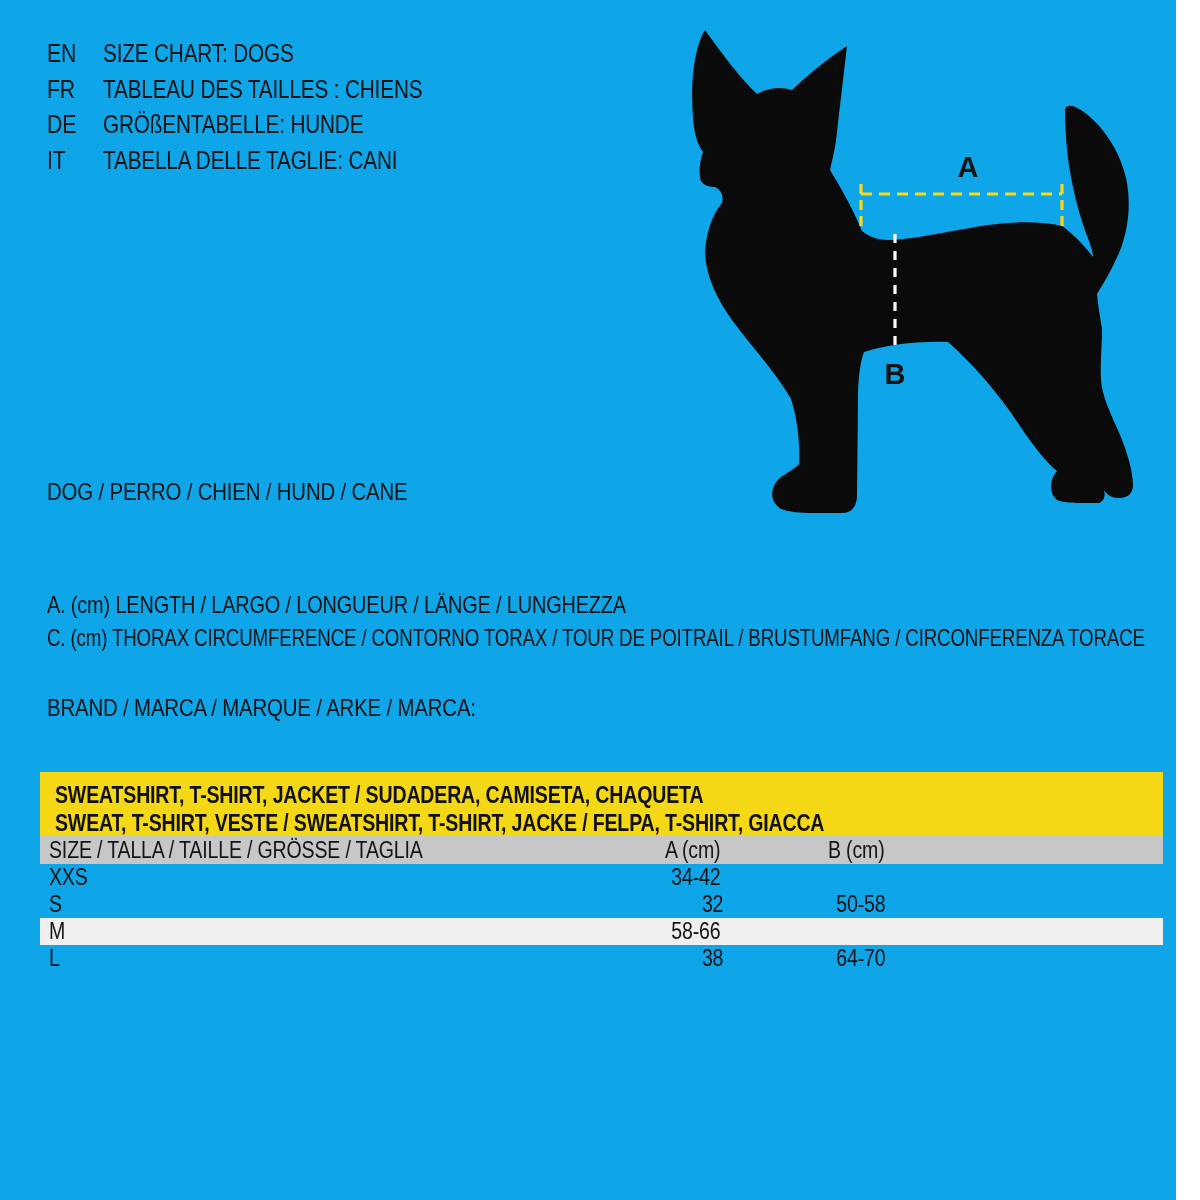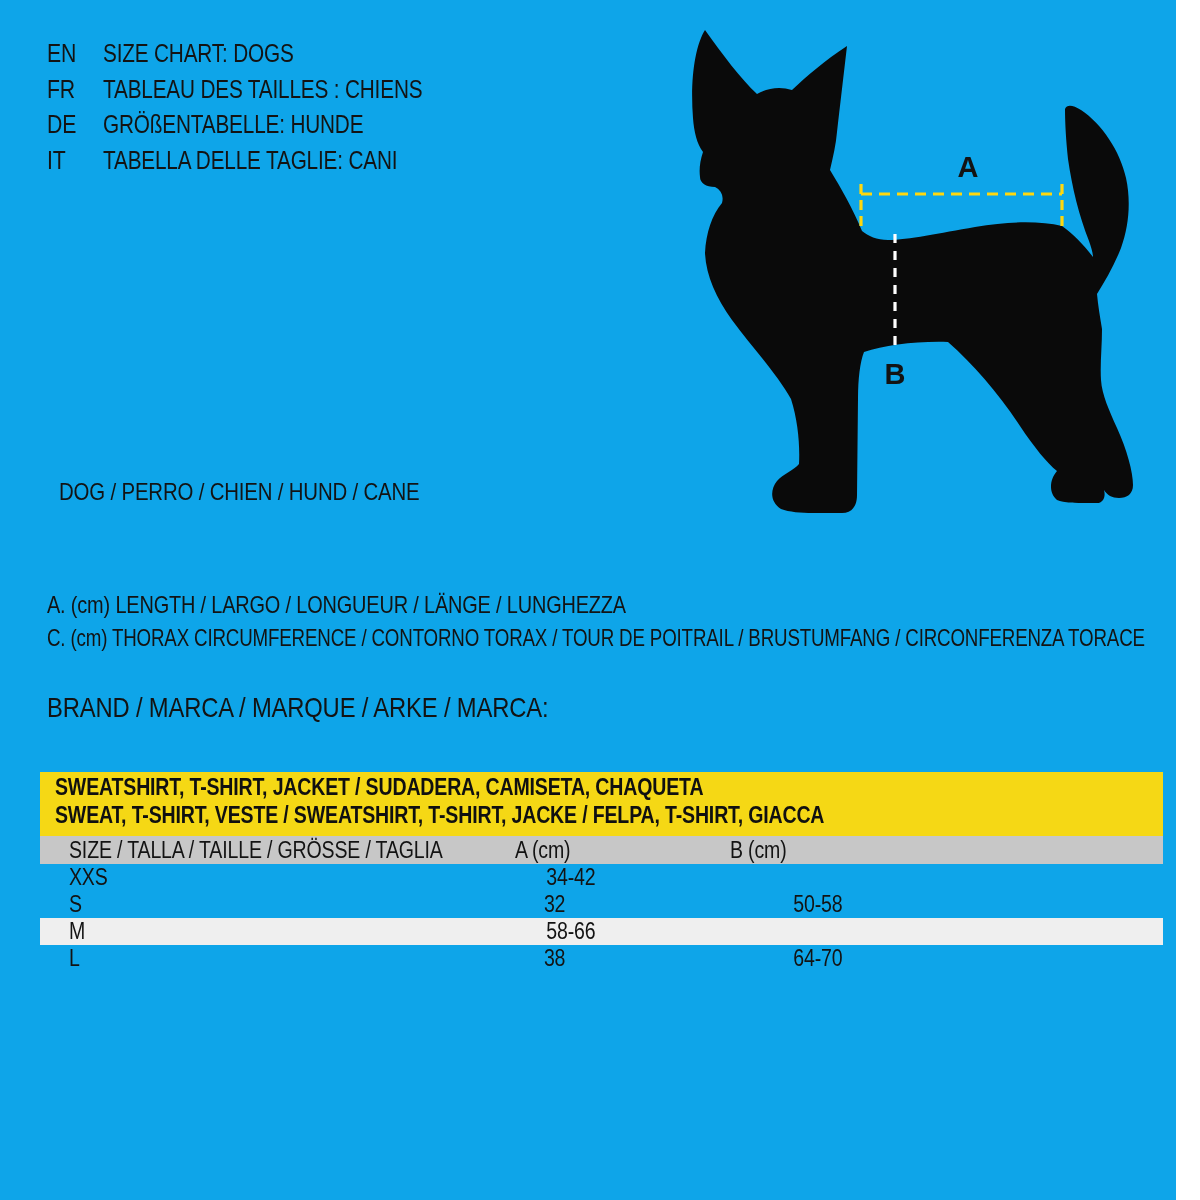--- a/index.html
+++ b/index.html
@@ -15,42 +15,42 @@
   .cL83{display:inline-block;transform:scaleX(.83);transform-origin:0 50%;white-space:nowrap;}
   .cC{display:inline-block;transform:scaleX(.85);transform-origin:50% 50%;white-space:nowrap;}
 
   
   .lang{left:47px;top:36px;font-size:25px;}
   .lang .row{display:grid;grid-template-columns:56px auto;height:35.5px;line-height:35.5px;}
 
   
   .measure-label{font-size:29px;font-weight:bold;width:44px;text-align:center;letter-spacing:0;}
 
-  .caption{left:47px;top:478px;font-size:24px;line-height:28px;margin-left:12px;}
+  .caption{left:47px;top:478px;font-size:24px;line-height:28px;}
   .legend{left:47px;top:588px;font-size:24px;}
   .legend .line{height:33px;line-height:33px;}
-  .brand{left:47px;top:694px;font-size:28px;line-height:28px;}
+  .brand{left:47px;top:694px;font-size:24px;line-height:28px;}
 
   
   .banner{
     left:40px;top:772px;width:1123px;height:64px;background:#F5D815;
-    box-sizing:border-box;padding:1px 0 0 15px;
+    box-sizing:border-box;padding:9px 0 0 15px;
     font-size:23px;font-weight:bold;color:#101010;
   }
   .banner .bline{height:28px;line-height:28px;}
   .banner .cB{display:inline-block;transform:scaleX(.85);transform-origin:0 50%;white-space:nowrap;}
 
   
   .table{left:40px;top:836px;width:1123px;font-size:23px;}
   .trow{display:grid;grid-template-columns:470px 215px 165px 1fr;align-items:center;}
   .thead{height:28px;line-height:28px;background:#C7C7C7;}
-  .tdata{height:27px;line-height:27px;gap:32px;}
+  .tdata{height:27px;line-height:27px;}
   .tdata.alt{background:#EFEFEF;}
-  .cell-size{padding-left:9px;text-align:left;margin-left:20px;}
-  .cell-a,.cell-b{text-align:left;}
+  .cell-size{padding-left:9px;text-align:left;}
+  .cell-a,.cell-b{text-align:right;}
 
   svg{display:block;}
 </style>
 </head>
 <body>
 
 <div id="canvas">
 
   <div class="abs lang">
     <div class="row">

